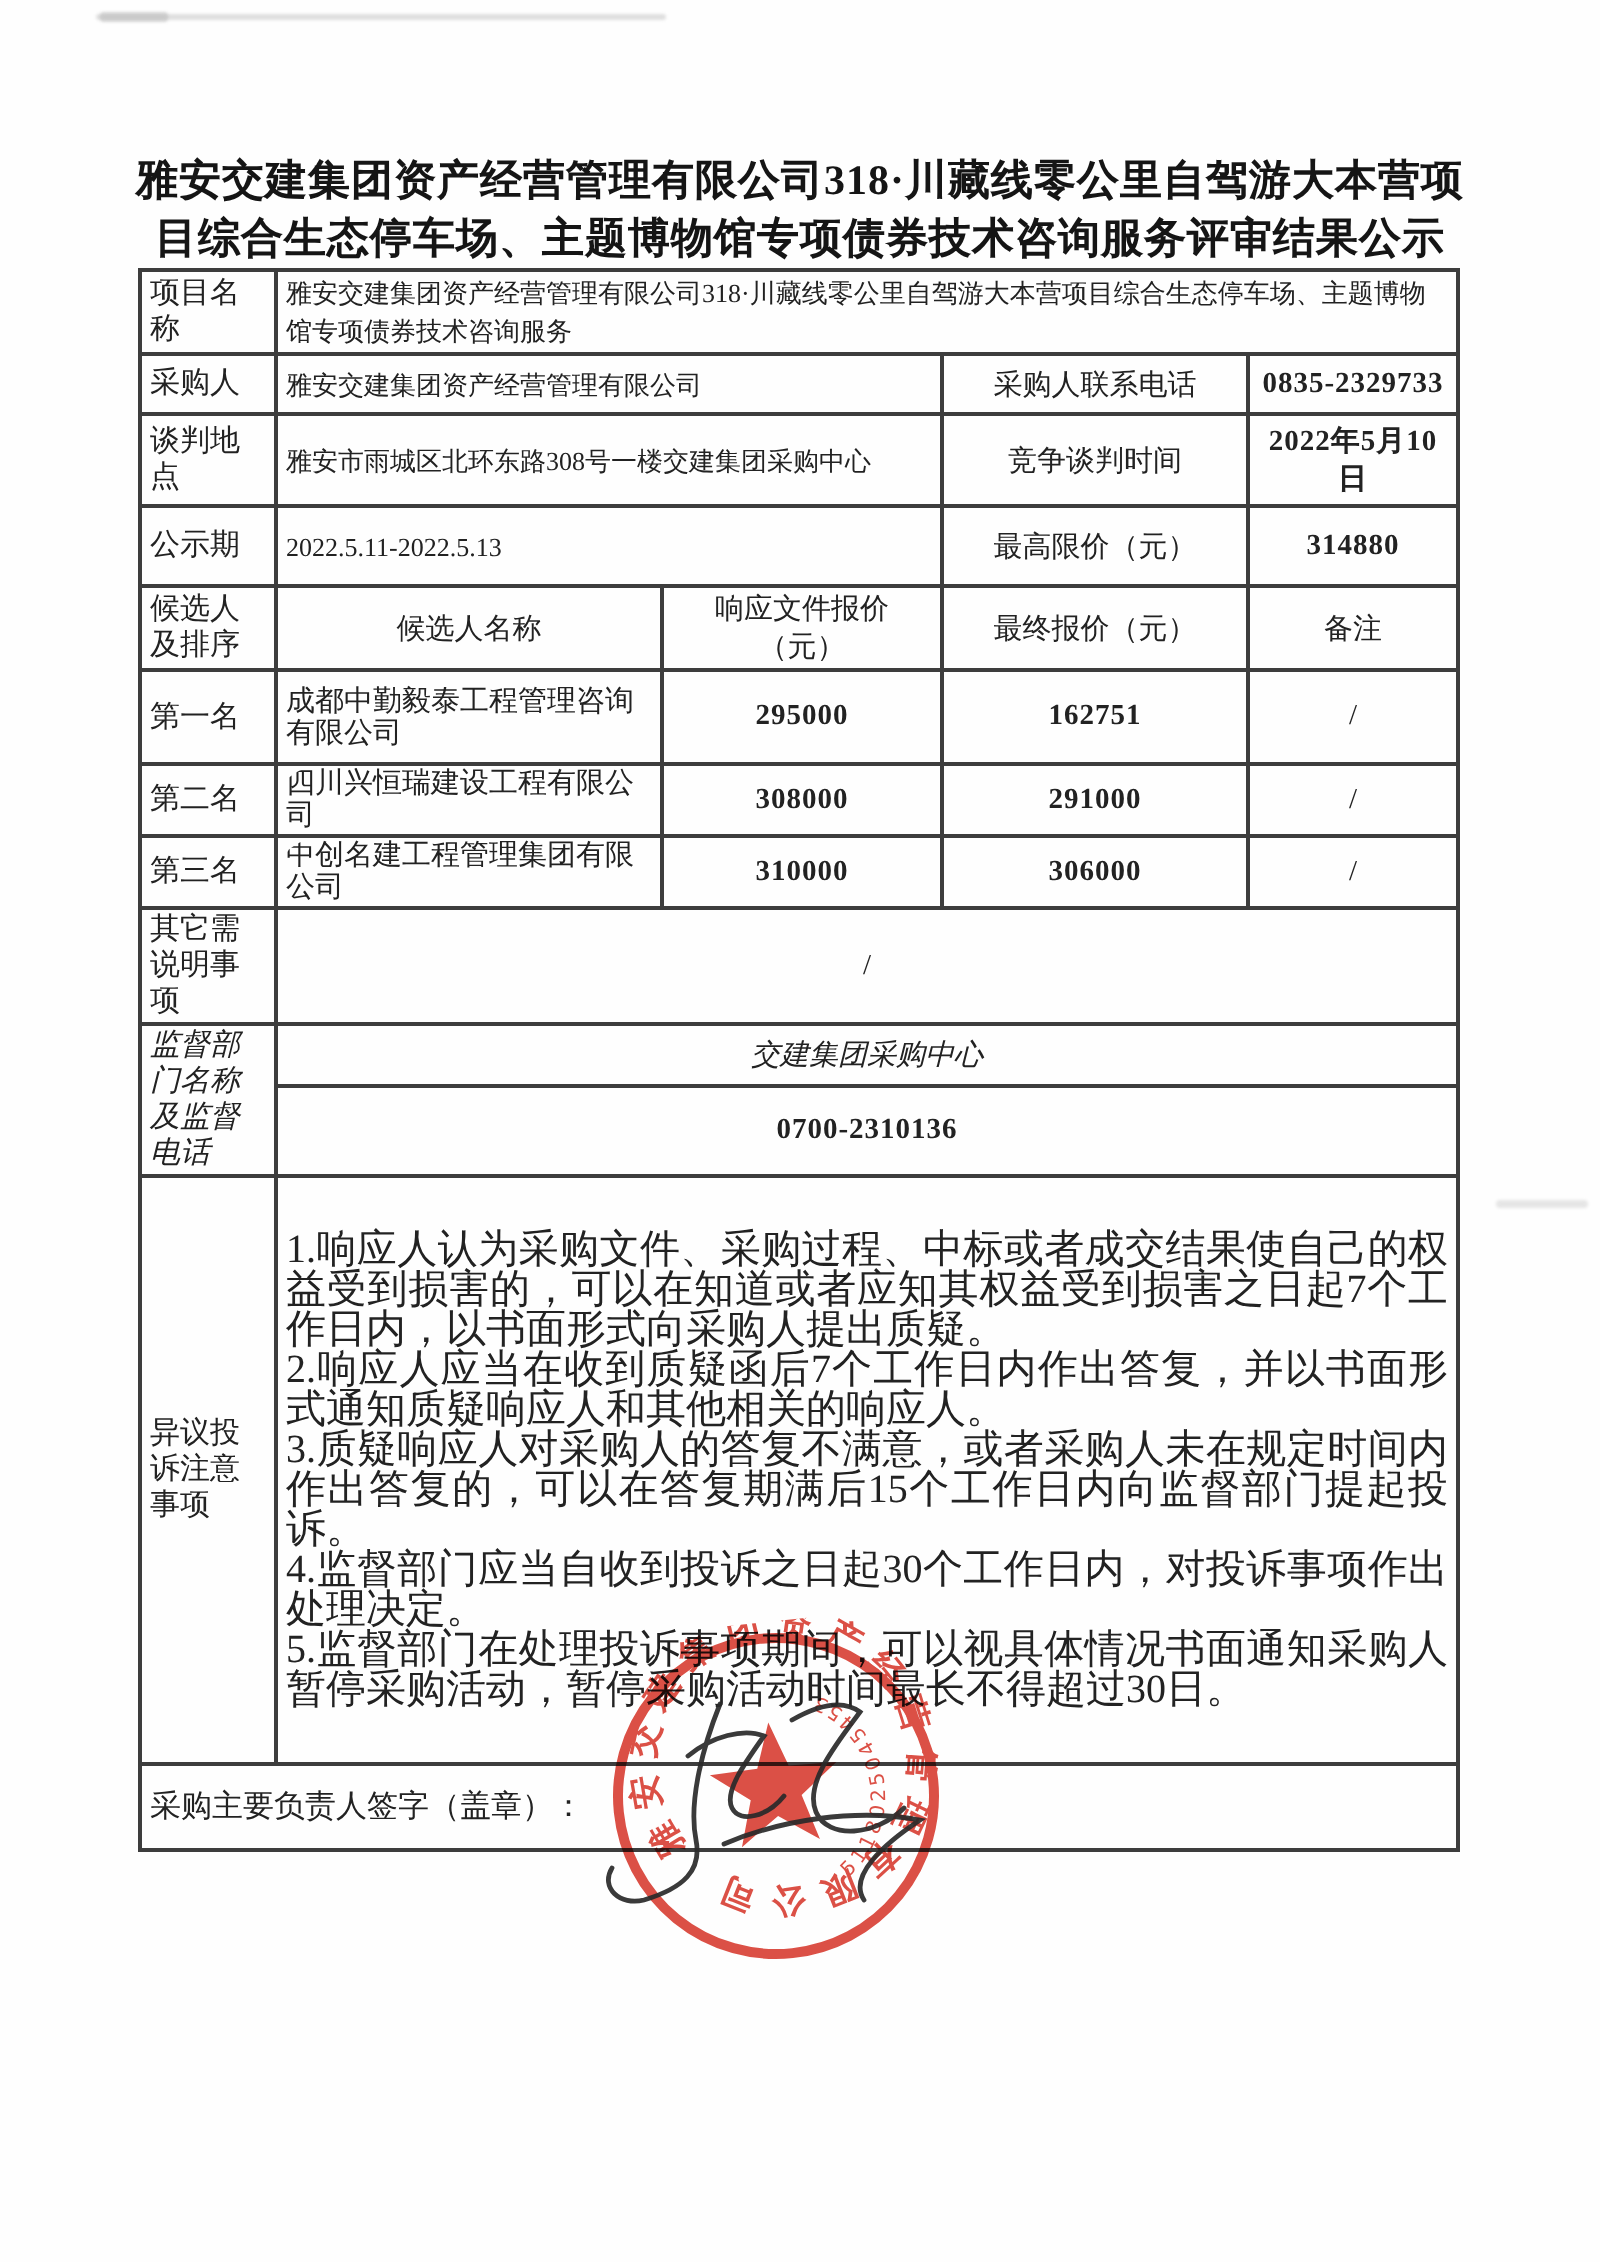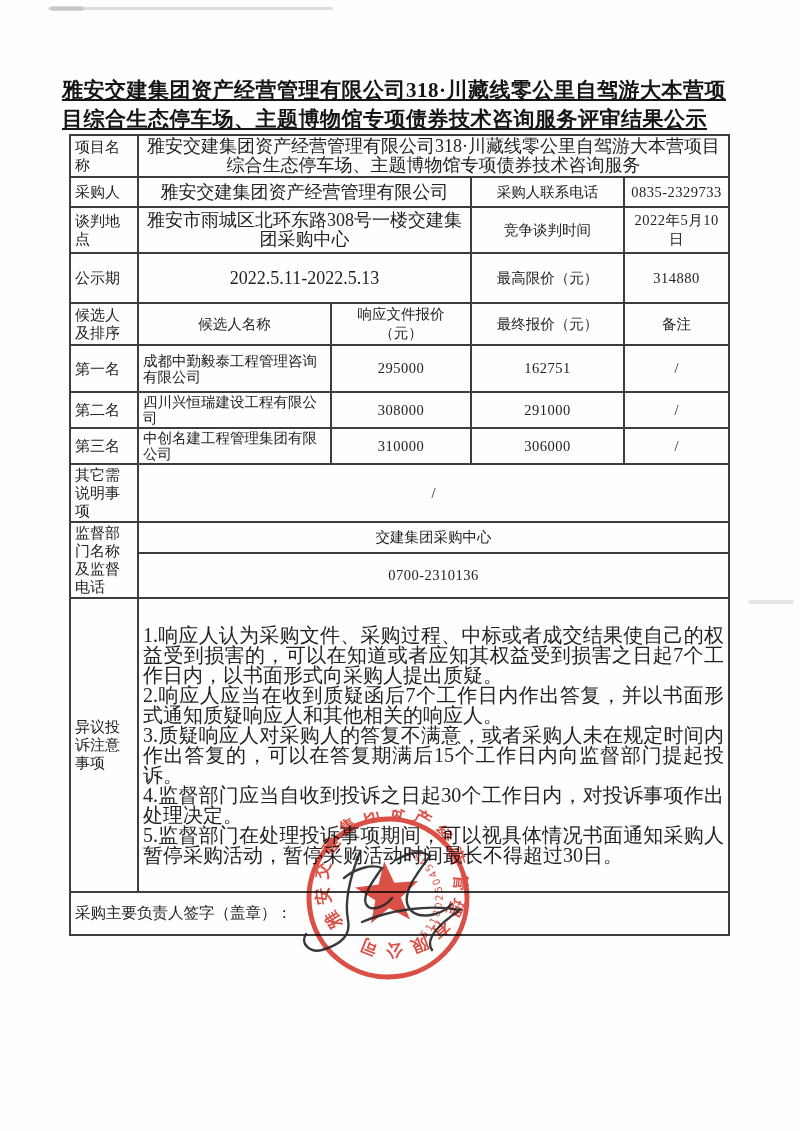--- a/index.html
+++ b/index.html
@@ -9,45 +9,45 @@
     overflow:hidden;outline:1px solid #ececec;
   }
   
   .artifact{position:absolute;background:#b9b9b9;opacity:.45;filter:blur(.7px);border-radius:2px;}
   #art-top{left:48px;top:7px;width:285px;height:3px;}
   #art-top2{left:50px;top:6px;width:34px;height:5px;opacity:.55;}
   #art-right{left:748px;top:600px;width:46px;height:4px;opacity:.35;}
 
   .title{
     position:absolute;left:62px;top:76px;width:676px;
-    text-align:left;font-size:21px;font-weight:bold;line-height:29px;
-    color:#151515;letter-spacing:.5px;text-decoration:underline;
+    text-align:center;font-size:21px;font-weight:bold;line-height:29px;
+    color:#151515;letter-spacing:.5px;
   }
 
   table.doc{
     position:absolute;left:69px;top:134px;width:659px;
     border-collapse:collapse;table-layout:fixed;
     font-size:15px;color:#222;
   }
   table.doc td{
     border:2px solid #3d3d3d;vertical-align:middle;
     padding:1px 4px;overflow:hidden;
   }
   td.lbl{font-size:15px;line-height:18px;padding:1px 4px;text-align:left;}
-  td.val{text-align:center;font-size:18px;line-height:19px;padding:1px 6px;}
+  td.val{text-align:left;font-size:13px;line-height:19px;padding:1px 6px;}
   td.cen{text-align:center;font-size:14.5px;}
-  td.num{text-align:center;font-size:14.5px;letter-spacing:.5px;}
+  td.num{text-align:center;font-size:14.5px;letter-spacing:.5px;font-weight:bold;}
   td.name{text-align:left;font-size:14.5px;line-height:16px;padding:1px 5px;border-radius:20px;}
   td.obj{padding:2px 9px;}
   td.obj p{margin:0;font-size:20px;line-height:20px;text-align:justify;}
   td.sig{font-size:15.5px;padding-left:9px;text-align:left;margin-left:45px;}
 
-  tr.r1{height:40px;} tr.r2{height:30px;} tr.r3{height:46px;} tr.r4{height:50px;}
+  tr.r1{height:40px;} tr.r2{height:30px;} tr.r3{height:46px;} tr.r4{height:40px;}
   tr.r5{height:37px;} tr.r6{height:47px;} tr.r7{height:26px;} tr.r8{height:32px;}
-  tr.r9{height:41px;} tr.r10a{height:30px;} tr.r10b{height:43px;}
+  tr.r9{height:41px;} tr.r10a{height:30px;font-style:italic;} tr.r10b{height:43px;}
   tr.r11{height:294px;} tr.r12{height:43px;}
 
   
   #stamp{
     position:absolute;left:301px;top:811px;width:174px;height:174px;
     mix-blend-mode:multiply;opacity:.88;transform:rotate(-6deg);
   }
   
   #signature{position:absolute;left:292px;top:838px;width:200px;height:125px;}
 </style>

